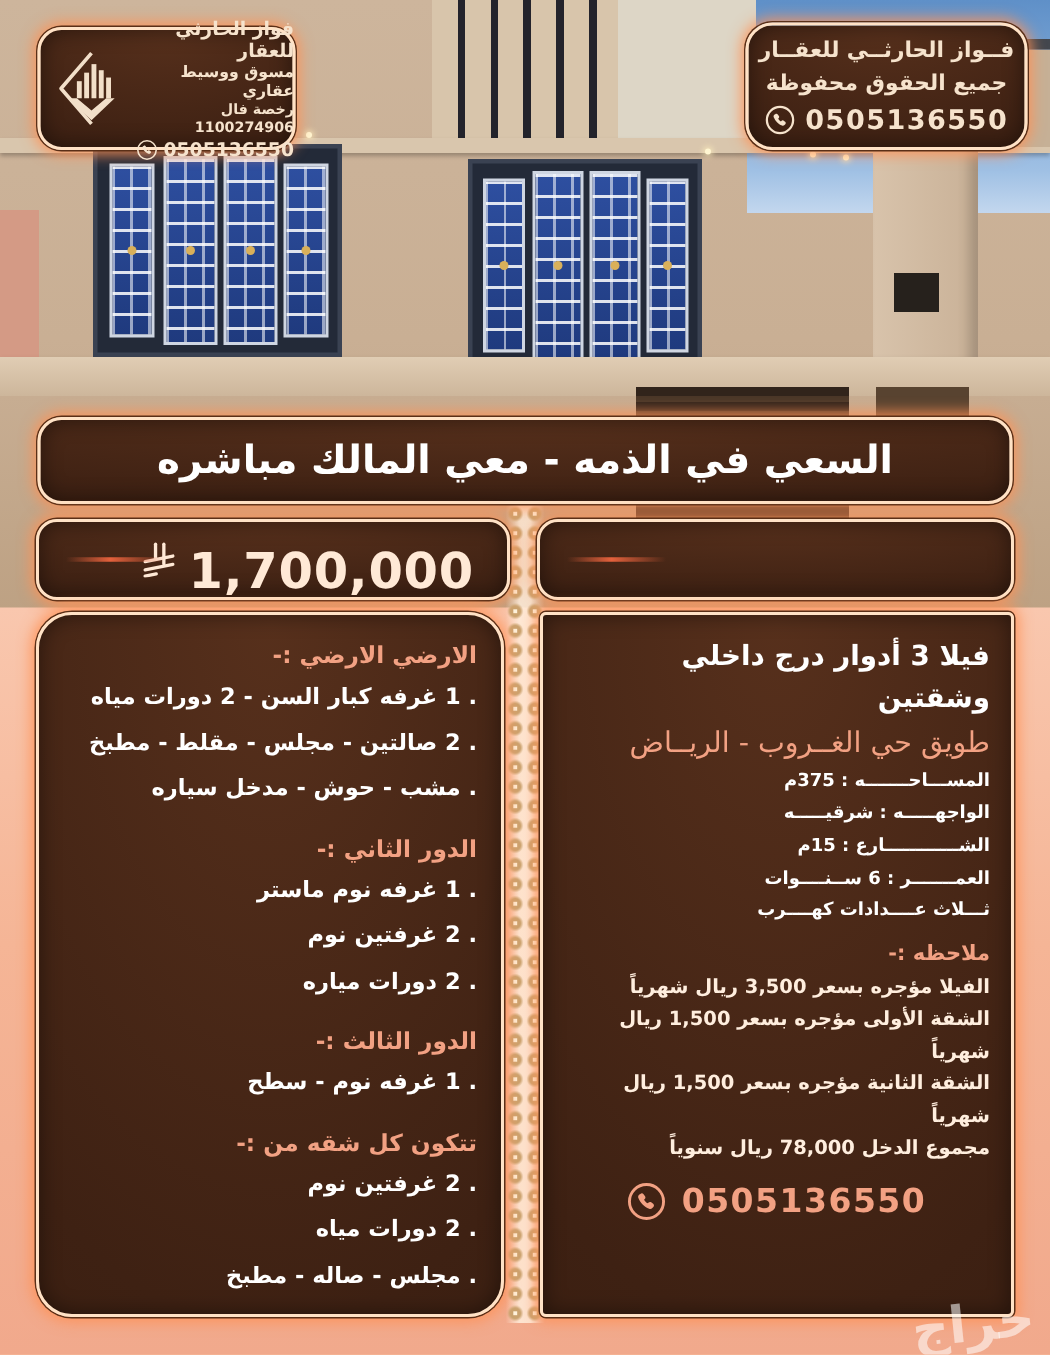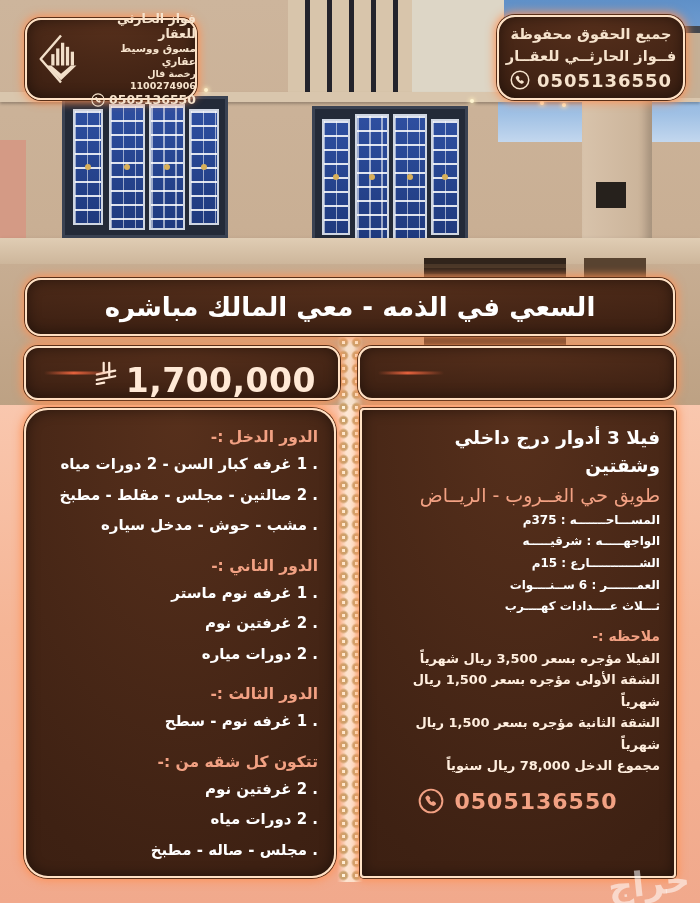--- a/index.html
+++ b/index.html
@@ -186,22 +186,22 @@
       <svg class="phone-ic" viewBox="0 0 24 24" style="width:14px;height:14px;">
         <circle cx="12" cy="12" r="10.5" fill="none" stroke="currentColor" stroke-width="1.8"></circle>
         <path d="M8.2 7.4c.6-.6 1.5-.5 2 .1l.9 1.2c.4.5.3 1.3-.2 1.8l-.4.4c.5.9 1.3 1.7 2.2 2.2l.4-.4c.5-.5 1.3-.6 1.8-.2l1.2.9c.6.5.7 1.4.1 2l-.6.6c-.5.5-1.3.7-2 .4-1.5-.5-2.9-1.4-4-2.6-1.1-1.1-2-2.5-2.6-4-.3-.7-.1-1.5.4-2z" fill="currentColor"></path>
       </svg>
       <span>0505136550</span>
     </div>
   </div>
 </div>
 
 <div class="abs chrome badge-right">
+  <div class="br-line">فــواز الحارثــي للعقــار</div>
   <div class="br-line">جميع الحقوق محفوظة</div>
-  <div class="br-line">فــواز الحارثــي للعقــار</div>
   <div class="br-phone">
     <svg class="phone-ic" viewBox="0 0 24 24">
       <circle cx="12" cy="12" r="10.5" fill="none" stroke="currentColor" stroke-width="1.8"></circle>
       <path d="M8.2 7.4c.6-.6 1.5-.5 2 .1l.9 1.2c.4.5.3 1.3-.2 1.8l-.4.4c.5.9 1.3 1.7 2.2 2.2l.4-.4c.5-.5 1.3-.6 1.8-.2l1.2.9c.6.5.7 1.4.1 2l-.6.6c-.5.5-1.3.7-2 .4-1.5-.5-2.9-1.4-4-2.6-1.1-1.1-2-2.5-2.6-4-.3-.7-.1-1.5.4-2z" fill="currentColor"></path>
     </svg>
     <span>0505136550</span>
   </div>
 </div>
 
 <div class="abs chrome banner">
@@ -220,21 +220,21 @@
       <path d="M3 14.5 L23 10.5"></path>
       <path d="M3 20.5 L23 16.5"></path>
       <path d="M3 25 L11 23.4"></path>
     </g>
   </svg>
   <span class="amt">1,700,000</span>
 </div>
 
 <div class="abs chrome box-left">
   <div class="sec">
-    <h3>الدور الدخل :-</h3>
+    <h3>الارضي الارضي :-</h3>
     <p>. 1 غرفه كبار السن - 2 دورات مياه</p>
     <p>. 2 صالتين - مجلس - مقلط - مطبخ</p>
     <p>. مشب - حوش - مدخل سياره</p>
   </div>
   <div class="sec">
     <h3>الدور الثاني :-</h3>
     <p>. 1 غرفه نوم ماستر</p>
     <p>. 2 غرفتين نوم</p>
     <p>. 2 دورات مياره</p>
   </div>

